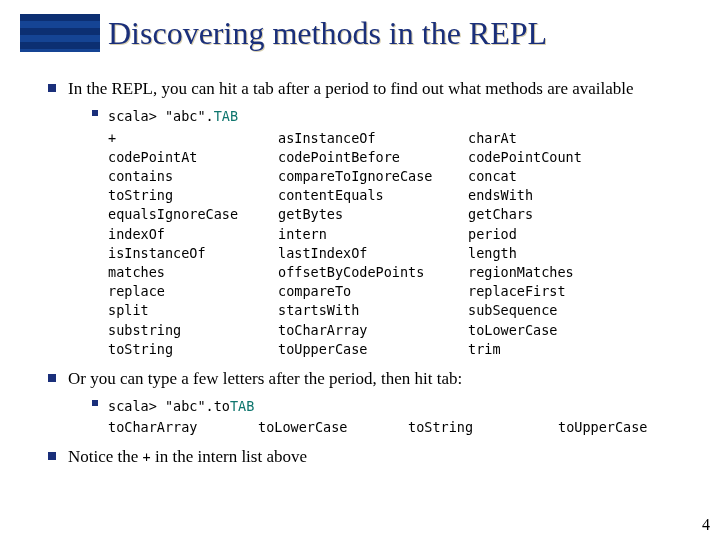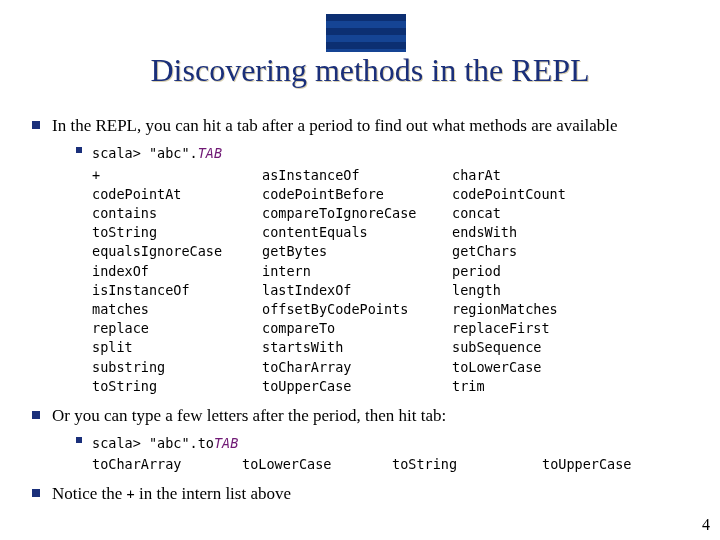--- a/index.html
+++ b/index.html
@@ -15,21 +15,20 @@
   .slide {
     position: relative;
     width: 720px;
     height: 540px;
     box-sizing: border-box;
   }
   .title-row {
     display: flex;
     align-items: center;
     padding: 14px 0 0 20px;
-    flex-direction: column;
   }
   .title-bar {
     width: 80px;
     height: 38px;
     background: linear-gradient(to bottom,
       #0a2a6a 0%, #0a2a6a 50%,
       #163d8c 50%, #163d8c 100%);
     background: repeating-linear-gradient(
       to bottom,
       #0c2f72 0px, #0c2f72 7px,
@@ -37,21 +36,21 @@
     margin-right: 8px;
     flex: 0 0 auto;
   }
   .title-text {
     font-size: 32px;
     color: #1a2f7a;
     text-shadow: 1px 1px 0 #d9d0b0;
     white-space: nowrap;
   }
   .body {
-    padding: 18px 40px 0 32px;
+    padding: 18px 40px 0 48px;
     font-size: 17px;
     line-height: 1.25;
   }
   ul.lvl1 {
     list-style: none;
     margin: 0;
     padding: 0;
   }
   ul.lvl1 > li {
     margin: 8px 0 10px 0;
@@ -85,22 +84,21 @@
     width: 6px;
     height: 6px;
     background: #1a2f7a;
   }
   .mono {
     font-family: "Lucida Console", Consolas, monospace;
     font-size: 13.5px;
     color: #000;
   }
   .tabitalic {
-    font-style: italic;
-    color: #701a75;
+    color: #0f766e;
   }
   .method-grid {
     font-family: "Lucida Console", Consolas, monospace;
     font-size: 13.5px;
     color: #000;
     display: grid;
     grid-template-columns: 170px 190px 150px;
     column-gap: 0;
     row-gap: 1px;
     margin-top: 2px;

